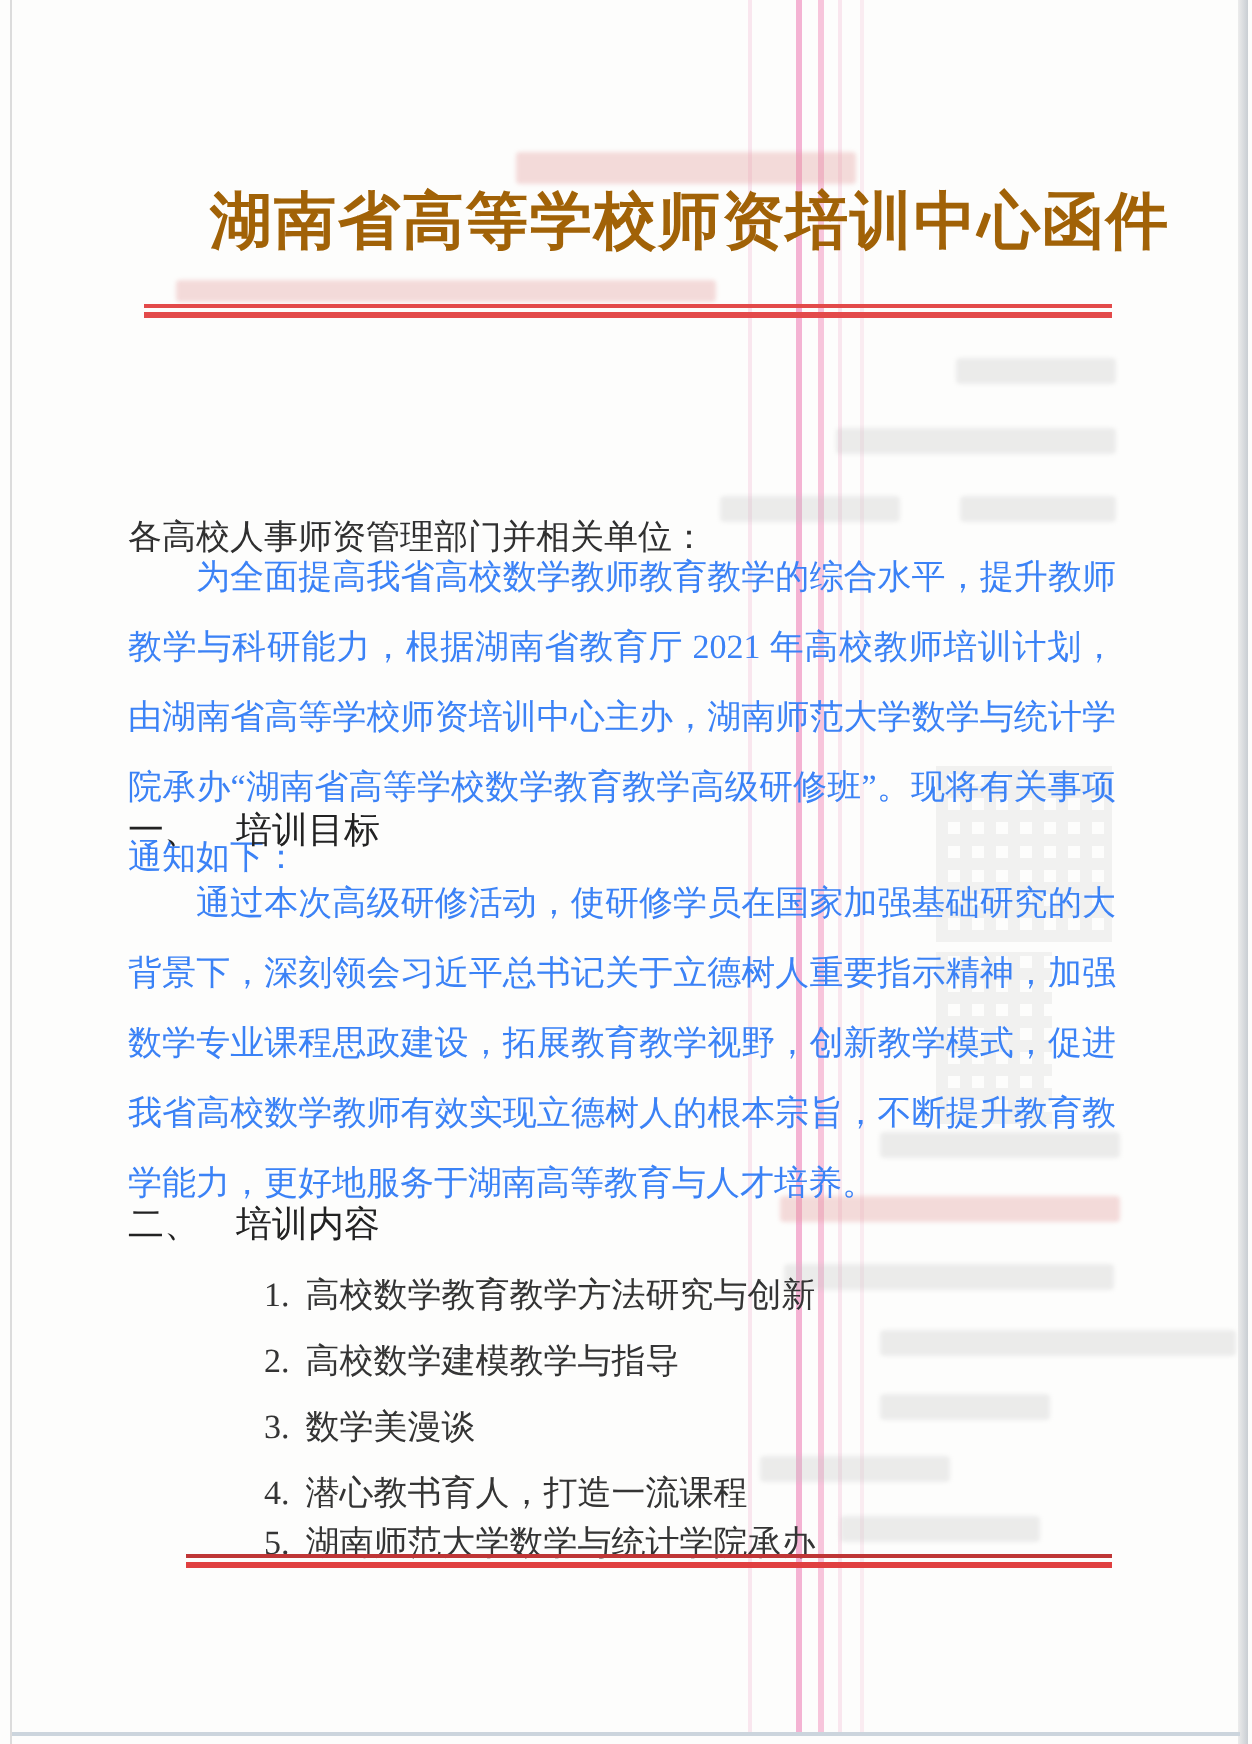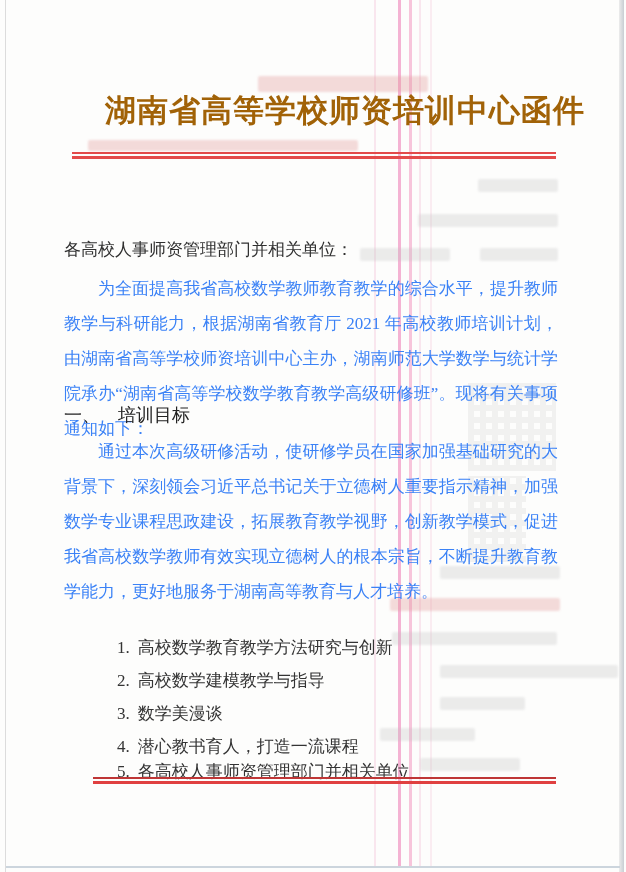--- a/index.html
+++ b/index.html
@@ -29,36 +29,36 @@
     position:absolute;top:152px;left:72px;width:484px;height:2px;
     border-top:2px solid #e34a4a;border-bottom:3px solid #e34a4a;
   }
   
   .doc-title{
     position:absolute;top:174px;left:0;width:100%;text-align:center;
     font-family:"Liberation Sans","DejaVu Sans",sans-serif;
     font-size:20px;font-weight:700;line-height:34px;color:#1d1d1d;
   }
   
-  .salutation{position:absolute;top:238px;left:64px;font-size:17px;color:#303030;}
+  .salutation{position:absolute;top:257px;left:64px;font-size:17px;color:#303030;}
   .para{
     position:absolute;left:64px;width:494px;
     font-size:17px;line-height:35px;text-align:justify;text-indent:2em;color:#3b82f6;
   }
   .para-intro{top:271px;}
   .para-goal{top:434px;}
   .sec-heading{
     position:absolute;left:64px;
     font-family:"Liberation Sans","DejaVu Sans",sans-serif;
     font-size:18px;font-weight:400;color:#222;
   }
   .sec-heading .sec-title{margin-left:18px;}
   .sec1{top:403px;}
   .sec2{top:600px;}
-  .list-item{position:absolute;left:117px;font-size:17px;color:#343434;}
+  .list-item{position:absolute;left:132px;font-size:17px;color:#343434;}
   .list-item .num{margin-right:8px;}
   .li1{top:636px;}.li2{top:669px;}.li3{top:702px;}.li4{top:735px;}.li5{top:760px;}
   .red-underline{
     position:absolute;top:777px;left:93px;width:463px;height:2px;
     border-top:2px solid #bf3636;border-bottom:3px solid #e04040;
   }
 </style>
 </head>
 <body>
 
@@ -98,31 +98,34 @@
 
   <div class="salutation">各高校人事师资管理部门并相关单位：</div>
 
   <div class="para para-intro">为全面提高我省高校数学教师教育教学的综合水平，提升教师教学与科研能力，根据湖南省教育厅 2021 年高校教师培训计划，由湖南省高等学校师资培训中心主办，湖南师范大学数学与统计学院承办“湖南省高等学校数学教育教学高级研修班”。现将有关事项通知如下：</div>
 
   <div class="sec-heading sec1">
     <span>一、</span><span class="sec-title">培训目标</span>
   </div>
   <div class="para para-goal">通过本次高级研修活动，使研修学员在国家加强基础研究的大背景下，深刻领会习近平总书记关于立德树人重要指示精神，加强数学专业课程思政建设，拓展教育教学视野，创新教学模式，促进我省高校数学教师有效实现立德树人的根本宗旨，不断提升教育教学能力，更好地服务于湖南高等教育与人才培养。</div>
 
+  <div class="sec-heading sec2">
+    <span>二、</span><span class="sec-title">培训内容</span>
+  </div>
 
   <div class="list-item li1">
     <span class="num">1.</span><span>高校数学教育教学方法研究与创新</span>
   </div>
   <div class="list-item li2">
     <span class="num">2.</span><span>高校数学建模教学与指导</span>
   </div>
   <div class="list-item li3">
     <span class="num">3.</span><span>数学美漫谈</span>
   </div>
   <div class="list-item li4">
     <span class="num">4.</span><span>潜心教书育人，打造一流课程</span>
   </div>
   <div class="list-item li5">
-    <span class="num">5.</span><span>各高校人事师资管理部门并相关单位</span>
+    <span class="num">5.</span><span>湖南师范大学数学与统计学院承办</span>
   </div>
   <div class="red-underline"></div>
 
 </div>
 
 </body></html>

